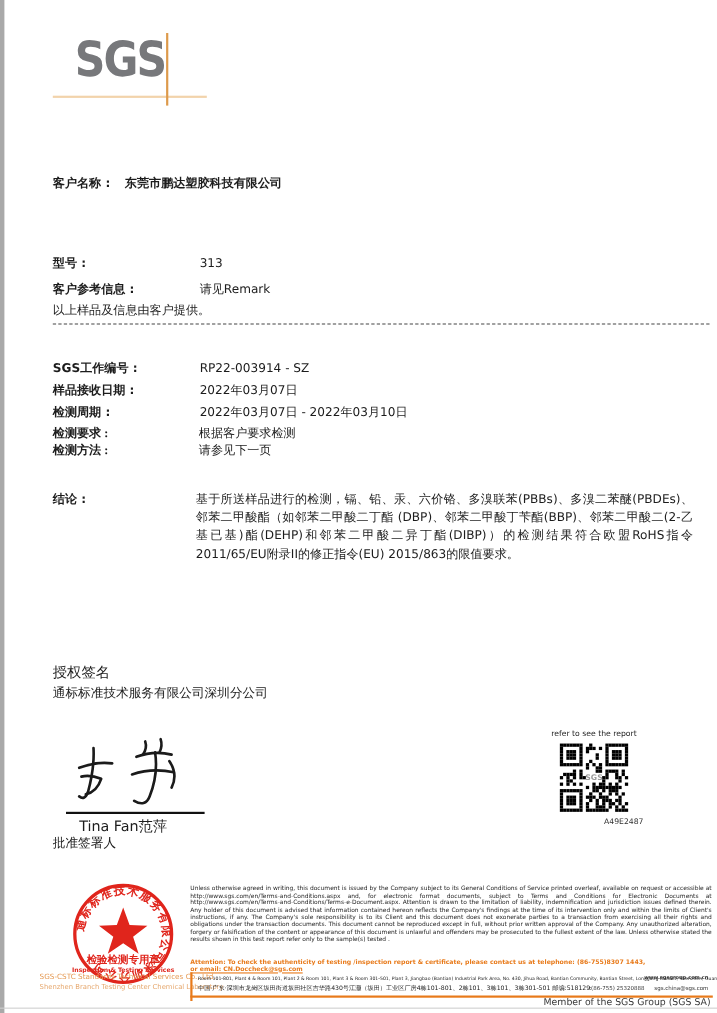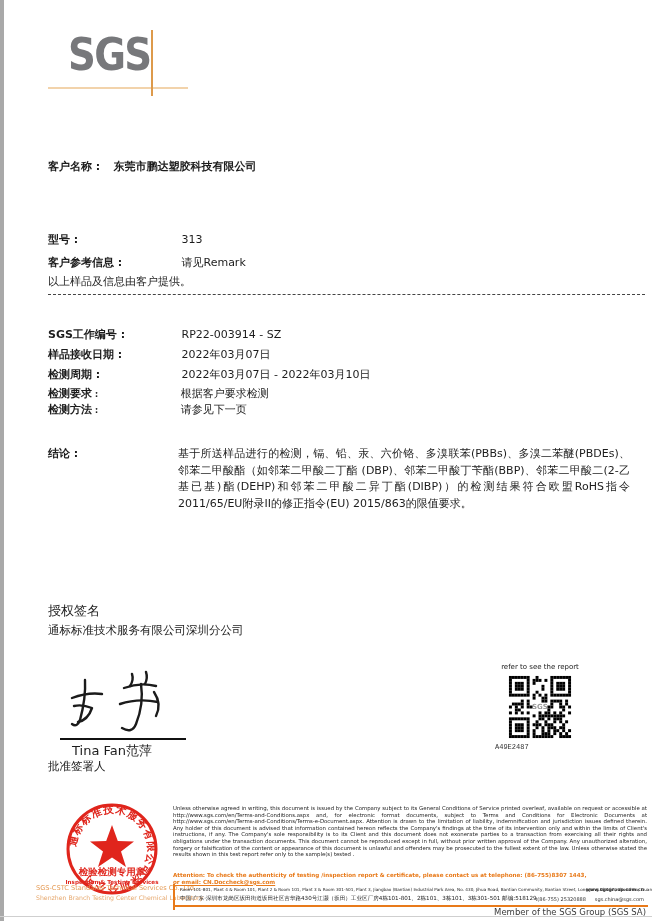--- a/index.html
+++ b/index.html
@@ -33,21 +33,21 @@
   .sig-company{position:absolute;left:48px;top:623px;font-size:11.5px;}
   .sig-auth{position:absolute;left:48px;top:602px;font-size:13px;}
   .sig-svg{position:absolute;left:58px;top:664px;}
   .sig-line{position:absolute;left:60px;top:738px;width:126px;height:2px;background:#111;}
   .sig-name{position:absolute;left:48px;top:742px;font-size:13px;font-weight:normal;margin-left:24px;}
   .sig-title{position:absolute;left:48px;top:759px;font-size:11.5px;}
 
   
   .qr-caption{position:absolute;left:495px;top:663px;width:90px;text-align:center;font-size:7px;color:#222;}
   .qr-box{position:absolute;left:506px;top:673px;width:68px;height:68px;}
-  .qr-code-label{position:absolute;left:495px;top:743px;width:90px;text-align:left;font-size:7px;color:#333;font-family:Liberation Mono, monospace;}
+  .qr-code-label{position:absolute;left:495px;top:743px;width:90px;text-align:right;font-size:7px;color:#333;}
   .qr-center-tag{position:absolute;left:0;top:0;width:68px;height:68px;display:flex;align-items:center;justify-content:center;
                  font-size:7px;font-weight:bold;color:#9a9a9a;pointer-events:none;}
 
   
   .stamp-svg{position:absolute;left:62px;top:799px;}
   .cstc-en{position:absolute;left:36px;top:884px;font-size:6.6px;color:#e59a54;white-space:nowrap;}
   .cstc-branch{position:absolute;left:36px;top:894px;font-size:6.2px;color:#e6a86e;white-space:nowrap;}
   .disclaimer{position:absolute;left:173px;top:805px;width:474px;font-size:5.4px;line-height:6.6px;
               text-align:justify;color:#1f1f1f;}
   .attention{position:absolute;left:173px;top:872px;width:474px;font-size:5.6px;line-height:6.6px;

